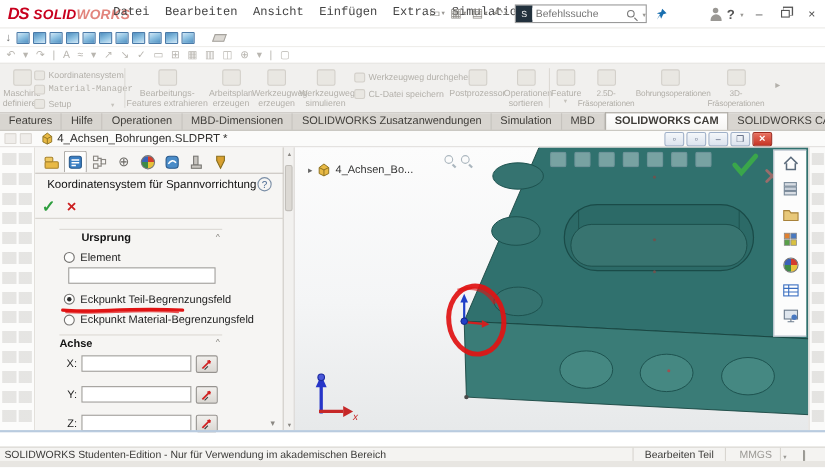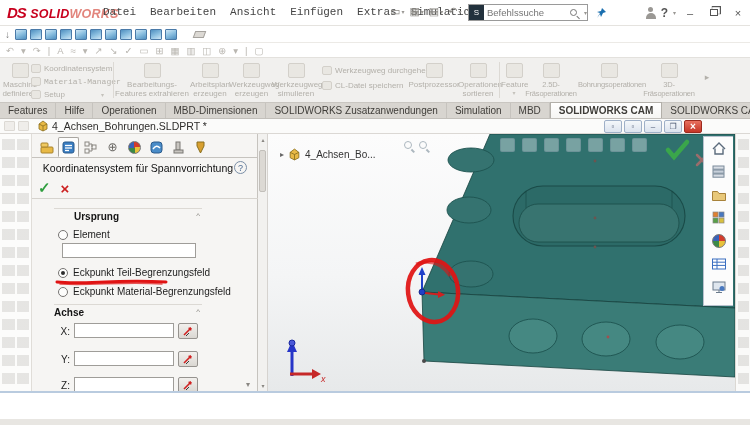--- a/index.html
+++ b/index.html
@@ -79,21 +79,21 @@
   .pmtab.active { background:#fdfdfc; border:1px solid #a8a5a0; border-bottom-color:#fdfdfc; border-radius:2px 2px 0 0; }
   #pmtabline { left:0; top:23px; width:226px; height:1px; background:#c6c3be; }
   #pm-title { left:0; top:28px; width:212px; text-align:center; font-size:10.5px; font-weight:normal; color:#111; }
   .help-circle { left:202px; top:27px; width:13px; height:13px; border:1px solid #7a8ea6; border-radius:50%; color:#4a6a92; font-size:9px; display:flex; align-items:center; justify-content:center; }
   #okrow { left:6px; top:45px; display:flex; gap:10px; align-items:center; }
   .ok-check { color:#2e9e3e; font-size:15px; font-weight:bold; }
   .ok-cancel { color:#cc2020; font-size:15px; font-weight:bold; }
   #okline { left:0; top:64px; width:226px; height:1px; background:#d6d3ce; }
   .group-hdr { position:absolute; left:22px; width:148px; border-top:1px solid #dcd9d4; padding-top:2px; font-weight:bold; color:#141414; }
   .grp-collapse { position:absolute; right:2px; top:2px; font-size:8px; color:#8a8782; font-weight:normal; }
-  .radio-row { position:absolute; left:26px; display:flex; align-items:center; gap:5px; }
+  .radio-row { position:absolute; left:26px; display:flex; align-items:flex-start; gap:5px; }
   .radio { width:10px; height:10px; border:1px solid #767472; border-radius:50%; background:#fdfdfc; position:relative; }
   .radio.sel::after { content:''; position:absolute; left:2px; top:2px; width:4px; height:4px; border-radius:50%; background:#2d2d2d; }
   .pm-input { position:absolute; height:15px; background:#fff; border:1px solid #9f9d99; font-size:10px; padding:0 3px; font-family:"Liberation Sans",sans-serif; }
   .axis-label { position:absolute; width:16px; text-align:right; font-size:10px; color:#1d1d1d; }
   .axis-btn { position:absolute; width:20px; height:16px; border:1px solid #96938f; border-radius:2px; background:linear-gradient(#f2f0ed,#dad7d2); display:flex; align-items:center; justify-content:center; }
   .pm-scroll-chev { left:214px; top:246px; font-size:8px; color:#8a8782; }
 
   
   #pmscroll { left:258px; top:134px; width:10px; height:257px; background:#f2f1ef; border-right:1px solid #d6d3cf; }
   #pmscroll .thumb { position:absolute; left:1px; top:16px; width:7px; height:42px; background:#dcd9d4; border:1px solid #c2bfba; border-radius:2px; }
@@ -603,15 +603,22 @@
       </span>
   </div>
 
   <div id="rightbar" class="abs">
     <div class="icon-col"></div>
   </div>
 
   <div id="frameline" class="abs"></div>
 
 
+  <div id="statusbar" class="abs">
+    <span class="st-cell" style="left:4px;">SOLIDWORKS Studenten-Edition - Nur für Verwendung im akademischen Bereich</span>
+    <span class="st-cell" style="left:575px; width:85px; text-align:center; border-left:1px solid #d8d5d0; border-right:1px solid #d8d5d0;">Bearbeiten Teil</span>
+    <span class="st-cell" style="left:665px; width:45px; text-align:center; color:#9a9894; border-right:1px solid #d8d5d0;">MMGS</span>
+    <span class="st-cell" style="left:712px; color:#9a9894; font-size:6px; top:3px;">▾</span>
+    <span class="st-cell tagicon" style="left:730px; top:2px;"></span>
+  </div>
   <div id="footer" class="abs"></div>
 
 </div>
 
 </body></html>

